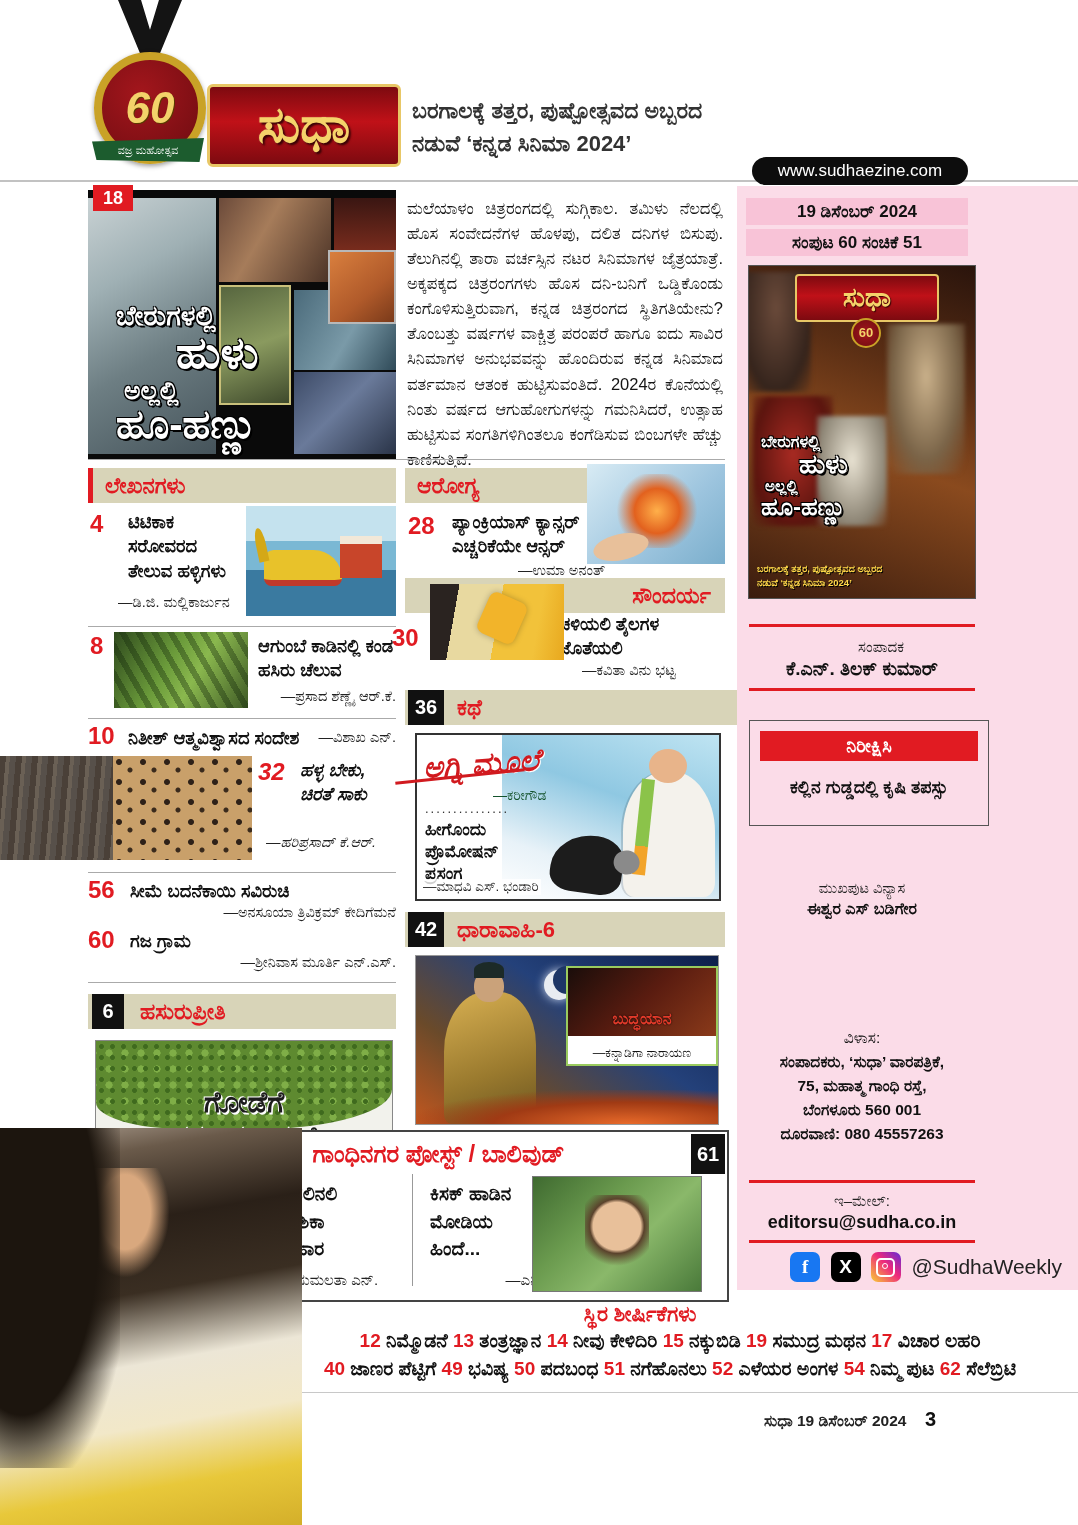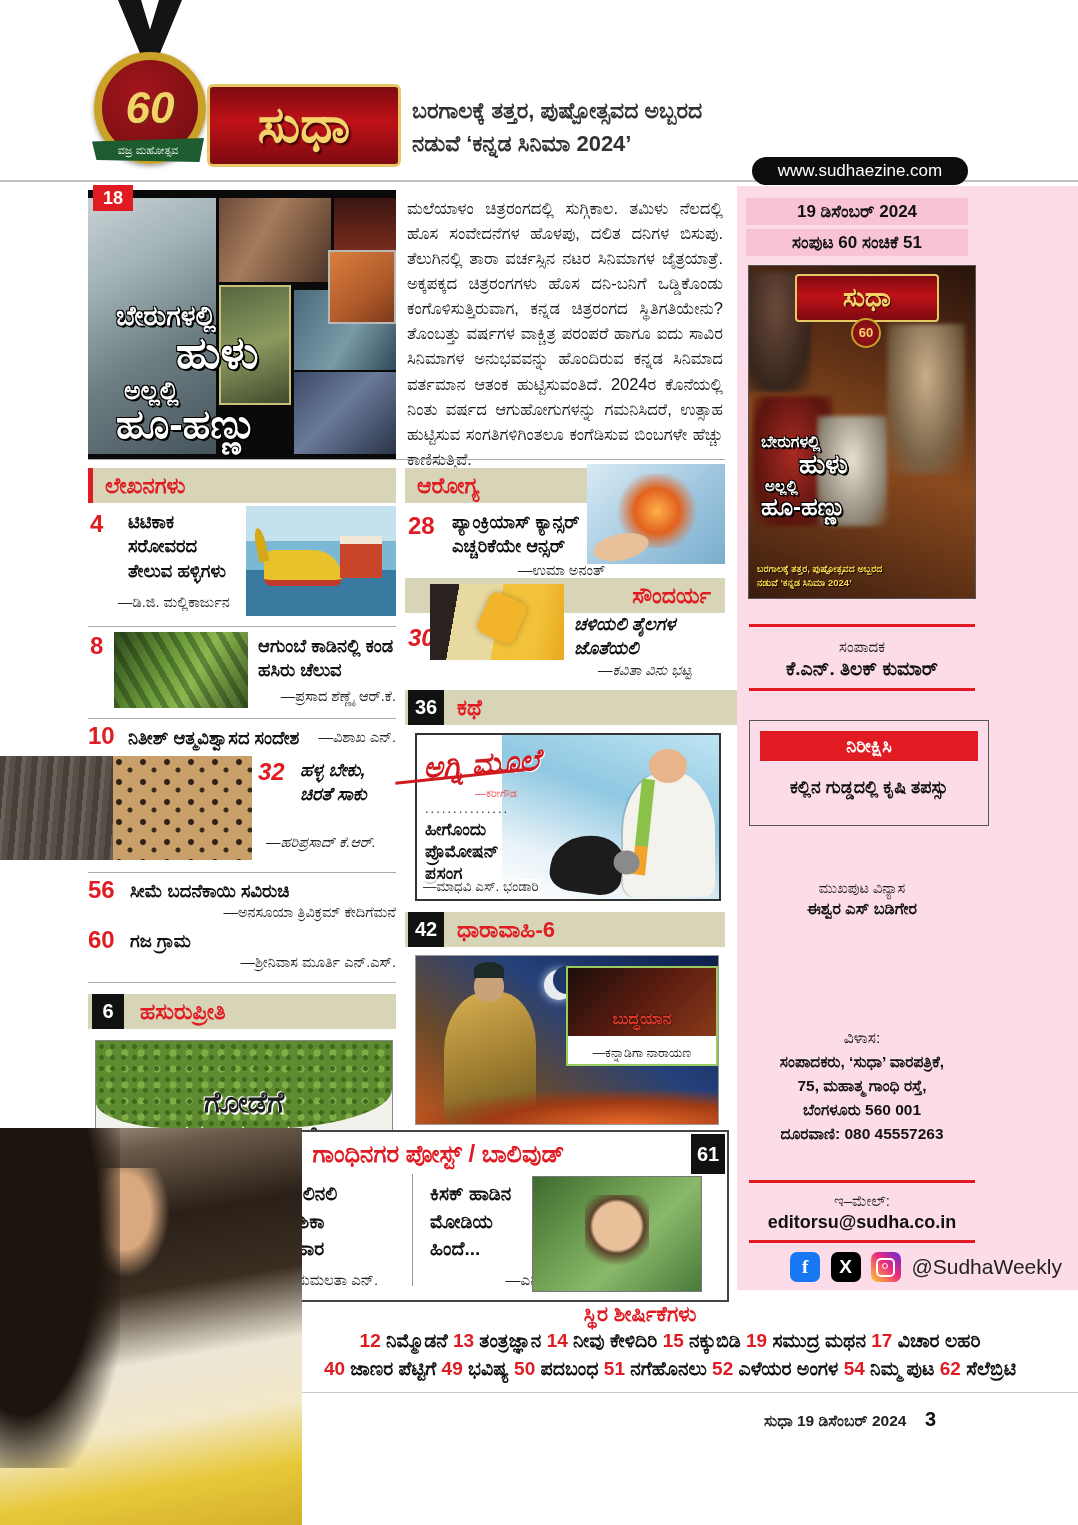--- a/index.html
+++ b/index.html
@@ -157,21 +157,21 @@
   </div>
   <div class="auth" style="position:absolute;left:110px;top:52px;white-space:nowrap;">—ಉಮಾ ಅನಂತ್</div>
 </div>
 
 <div class="abs khaki-hdr" style="left:405px;top:578px;width:320px;text-align:right;padding-right:14px;box-sizing:border-box;">
   <span>ಸೌಂದರ್ಯ</span>
 </div>
 <div class="abs" style="left:430px;top:584px;width:134px;height:76px;background:linear-gradient(100deg,#2a2320 0 20%,#e8d9a0 20% 50%,#f2c23a 50% 78%,#e8a81e 100%);z-index:3;overflow:hidden;">
   <div style="position:absolute;left:52px;top:12px;width:40px;height:44px;background:#f2b42a;border-radius:8px;transform:rotate(24deg);box-shadow:0 0 6px #0004;"></div>
 </div>
-<div class="abs" style="left:408px;top:612px;width:316px;height:70px;font-style:italic;">
+<div class="abs" style="left:392px;top:612px;width:316px;height:70px;">
   <span class="num" style="position:absolute;left:0;top:14px;">30</span>
   <div class="ttl" style="position:absolute;left:166px;top:0;width:150px;">
     <div>ಚಳಿಯಲಿ ತೈಲಗಳ</div>
     <div>ಜೊತೆಯಲಿ</div>
   </div>
   <div class="auth" style="position:absolute;left:190px;top:50px;white-space:nowrap;">—ಕವಿತಾ ವಿನು ಭಟ್ಟ</div>
 </div>
 
 <div class="abs khaki-hdr" style="left:405px;top:690px;width:380px;">
   <div class="blackbadge" style="position:absolute;left:3px;top:0;width:36px;height:35px;line-height:35px;">36</div>
@@ -181,21 +181,21 @@
   <div style="position:absolute;right:0;top:0;width:72%;height:100%;background:linear-gradient(200deg,#bfe4f2 0%,#8fc8e2 40%,#e8f2f8 75%,#fff 100%);"></div>
   <div style="position:absolute;right:4px;bottom:2px;width:92px;height:126px;background:#f4f2ec;border-radius:48% 48% 12% 12%;box-shadow:-2px 0 0 #0002;">
     <div style="position:absolute;left:26px;top:-22px;width:38px;height:34px;background:#e8b48a;border-radius:50%;"></div>
     <div style="position:absolute;left:14px;top:8px;width:13px;height:96px;background:linear-gradient(#8bc34a 0 70%,#f2a42a 70% 100%);transform:rotate(6deg);"></div>
   </div>
   <div style="position:absolute;right:96px;bottom:6px;width:72px;height:58px;background:#1c1c1c;border-radius:60% 40% 30% 30%;transform:rotate(8deg);">
     <div style="position:absolute;right:-16px;top:10px;width:26px;height:24px;background:#8a8a8a;border-radius:50%;"></div>
   </div>
   <div style="position:absolute;left:6px;top:12px;font-size:30px;font-weight:bold;font-style:italic;color:#d11a1f;transform:rotate(-4deg);text-shadow:1px 1px 0 #fff;">ಅಗ್ನಿ ಮೂಲೆ</div>
   <div style="position:absolute;left:-22px;top:40px;width:130px;height:3px;background:#d11a1f;transform:rotate(-6deg);"></div>
-  <div style="position:absolute;left:58px;top:52px;font-size:11px;color:#ef4444;">—ಕರೀಗೌಡ</div>
+  <div style="position:absolute;left:76px;top:52px;font-size:14px;color:#14532d;">—ಕರೀಗೌಡ</div>
   <div style="position:absolute;left:8px;top:66px;font-size:13px;letter-spacing:2px;color:#333;">...............</div>
   <div class="b" style="position:absolute;left:8px;top:84px;font-size:17px;line-height:1.3;color:#111;">
     <div>ಹೀಗೊಂದು</div>
     <div>ಪ್ರೊಮೋಷನ್</div>
     <div>ಪ್ರಸಂಗ</div>
   </div>
   <div style="position:absolute;left:4px;bottom:4px;font-size:13.5px;color:#222;background:#fffc;padding:0 2px;">—ಮಾಧವಿ ಎಸ್. ಭಂಡಾರಿ</div>
 </div>
 
 <div class="abs khaki-hdr" style="left:405px;top:912px;width:320px;">
@@ -237,21 +237,21 @@
       <div class="overlaytxt" style="font-size:15px;margin-left:4px;">ಅಲ್ಲಲ್ಲಿ</div>
       <div class="overlaytxt" style="font-size:24px;">ಹೂ-ಹಣ್ಣು</div>
     </div>
     <div style="position:absolute;left:8px;bottom:8px;font-size:9.5px;font-weight:bold;color:#ffd94a;line-height:1.5;text-shadow:1px 1px 0 #000;">
       <div>ಬರಗಾಲಕ್ಕೆ ತತ್ತರ, ಪುಷ್ಪೋತ್ಸವದ ಅಬ್ಬರದ</div>
       <div>ನಡುವೆ ‘ಕನ್ನಡ ಸಿನಿಮಾ 2024’</div>
     </div>
   </div>
 
   <div class="redrule" style="position:absolute;left:12px;top:438px;width:226px;"></div>
-  <div class="ctr" style="position:absolute;left:0;width:250px;top:452px;font-size:15px;color:#222;">ಸಂಪಾದಕ</div>
+  <div class="ctr" style="position:absolute;left:0;width:250px;top:452px;font-size:15px;color:#222;padding-left:19px;">ಸಂಪಾದಕ</div>
   <div class="ctr b" style="position:absolute;left:0;width:250px;top:472px;font-size:19px;color:#111;">ಕೆ.ಎನ್. ತಿಲಕ್ ಕುಮಾರ್</div>
   <div class="redrule" style="position:absolute;left:12px;top:502px;width:226px;"></div>
 
   <div style="position:absolute;left:12px;top:534px;width:238px;height:104px;border:1.5px solid #555;">
     <div class="ctr b" style="position:absolute;left:10px;right:10px;top:10px;height:30px;line-height:30px;background:#e11b22;color:#fff;font-size:18px;">ನಿರೀಕ್ಷಿಸಿ</div>
     <div class="ctr b" style="position:absolute;left:4px;right:4px;top:56px;font-size:17.5px;color:#111;">ಕಲ್ಲಿನ ಗುಡ್ಡದಲ್ಲಿ ಕೃಷಿ ತಪಸ್ಸು</div>
   </div>
 
   <div class="ctr" style="position:absolute;left:0;width:250px;top:694px;font-size:14.5px;color:#222;">ಮುಖಪುಟ ವಿನ್ಯಾಸ</div>
   <div class="ctr b" style="position:absolute;left:0;width:250px;top:714px;font-size:16px;color:#111;">ಈಶ್ವರ ಎಸ್ ಬಡಿಗೇರ</div>

